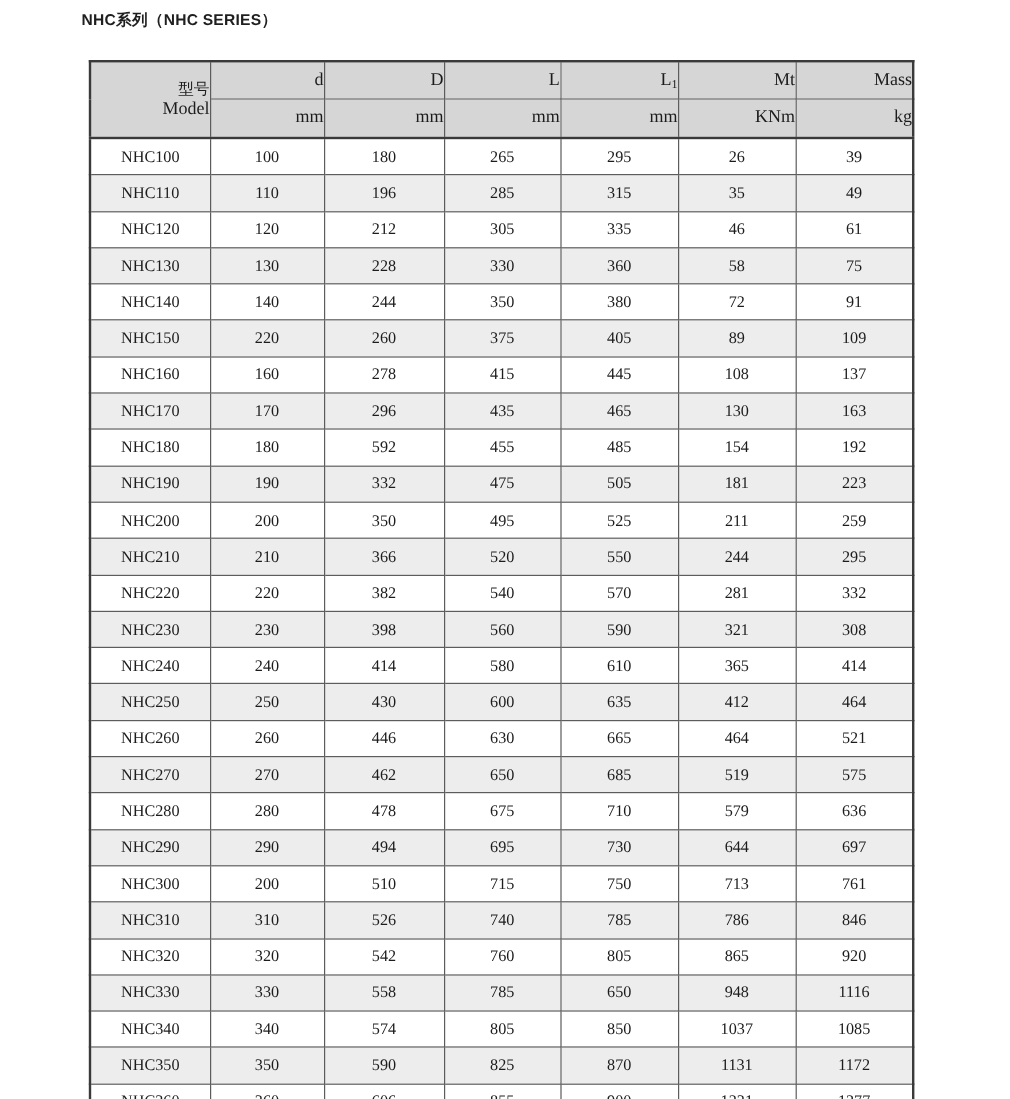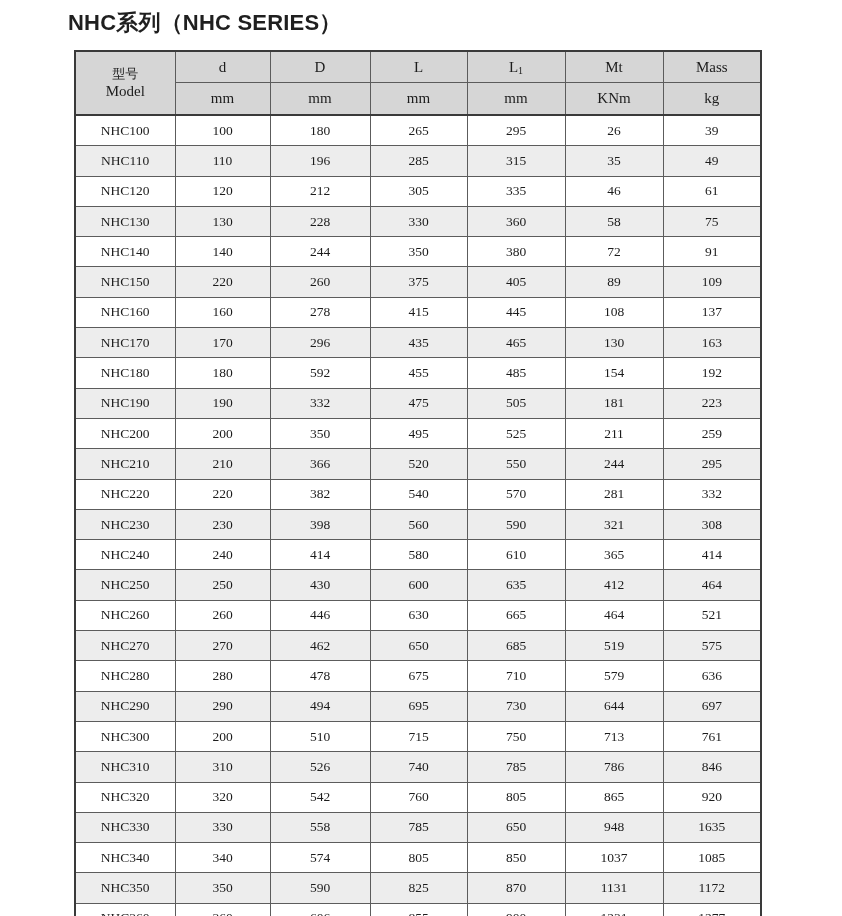--- a/index.html
+++ b/index.html
@@ -9,21 +9,21 @@
     background:#ffffff;
     font-family:"Liberation Serif", serif;
     overflow:hidden;
   }
   .title {
     position:absolute;
     left:68px; top:8px;
     margin:0;
     font-family:"Liberation Sans", sans-serif;
     font-weight:bold;
-    font-size:22px;
+    font-size:13px;
     color:#1f1f1f;
     letter-spacing:0.2px;
   }
   .spec-table {
     position:absolute;
     left:74px; top:50px;
     width:686px;
     border-collapse:collapse;
     table-layout:fixed;
     border:2px solid var(--border-outer, #3a3a3a);
@@ -35,20 +35,21 @@
     padding:0;
     color:#1c1c1c;
     overflow:hidden;
     white-space:nowrap;
   }
   .spec-table thead th {
     background:var(--header-bg, #d6d6d6);
     font-weight:normal;
     font-size:15px;
     height:30px;
+    text-align:right;
   }
   .spec-table thead tr.units-row th { height:31px; }
   .spec-table thead { border-bottom:2px solid var(--border-outer, #3a3a3a); }
   .model-th { line-height:1.25; }
   .model-th .zh { display:block; font-size:13px; }
   .model-th .en { display:block; font-size:15px; }
   .col-sub { font-size:10px; vertical-align:-2px; }
   .spec-table tbody td {
     font-size:13.5px;
     height:29.3px;
@@ -302,21 +303,21 @@
           <td>865</td>
           <td>920</td>
         </tr>
         <tr class="alt">
           <td>NHC330</td>
           <td>330</td>
           <td>558</td>
           <td>785</td>
           <td>650</td>
           <td>948</td>
-          <td>1635</td>
+          <td>1116</td>
         </tr>
         <tr>
           <td>NHC340</td>
           <td>340</td>
           <td>574</td>
           <td>805</td>
           <td>850</td>
           <td>1037</td>
           <td>1085</td>
         </tr>

